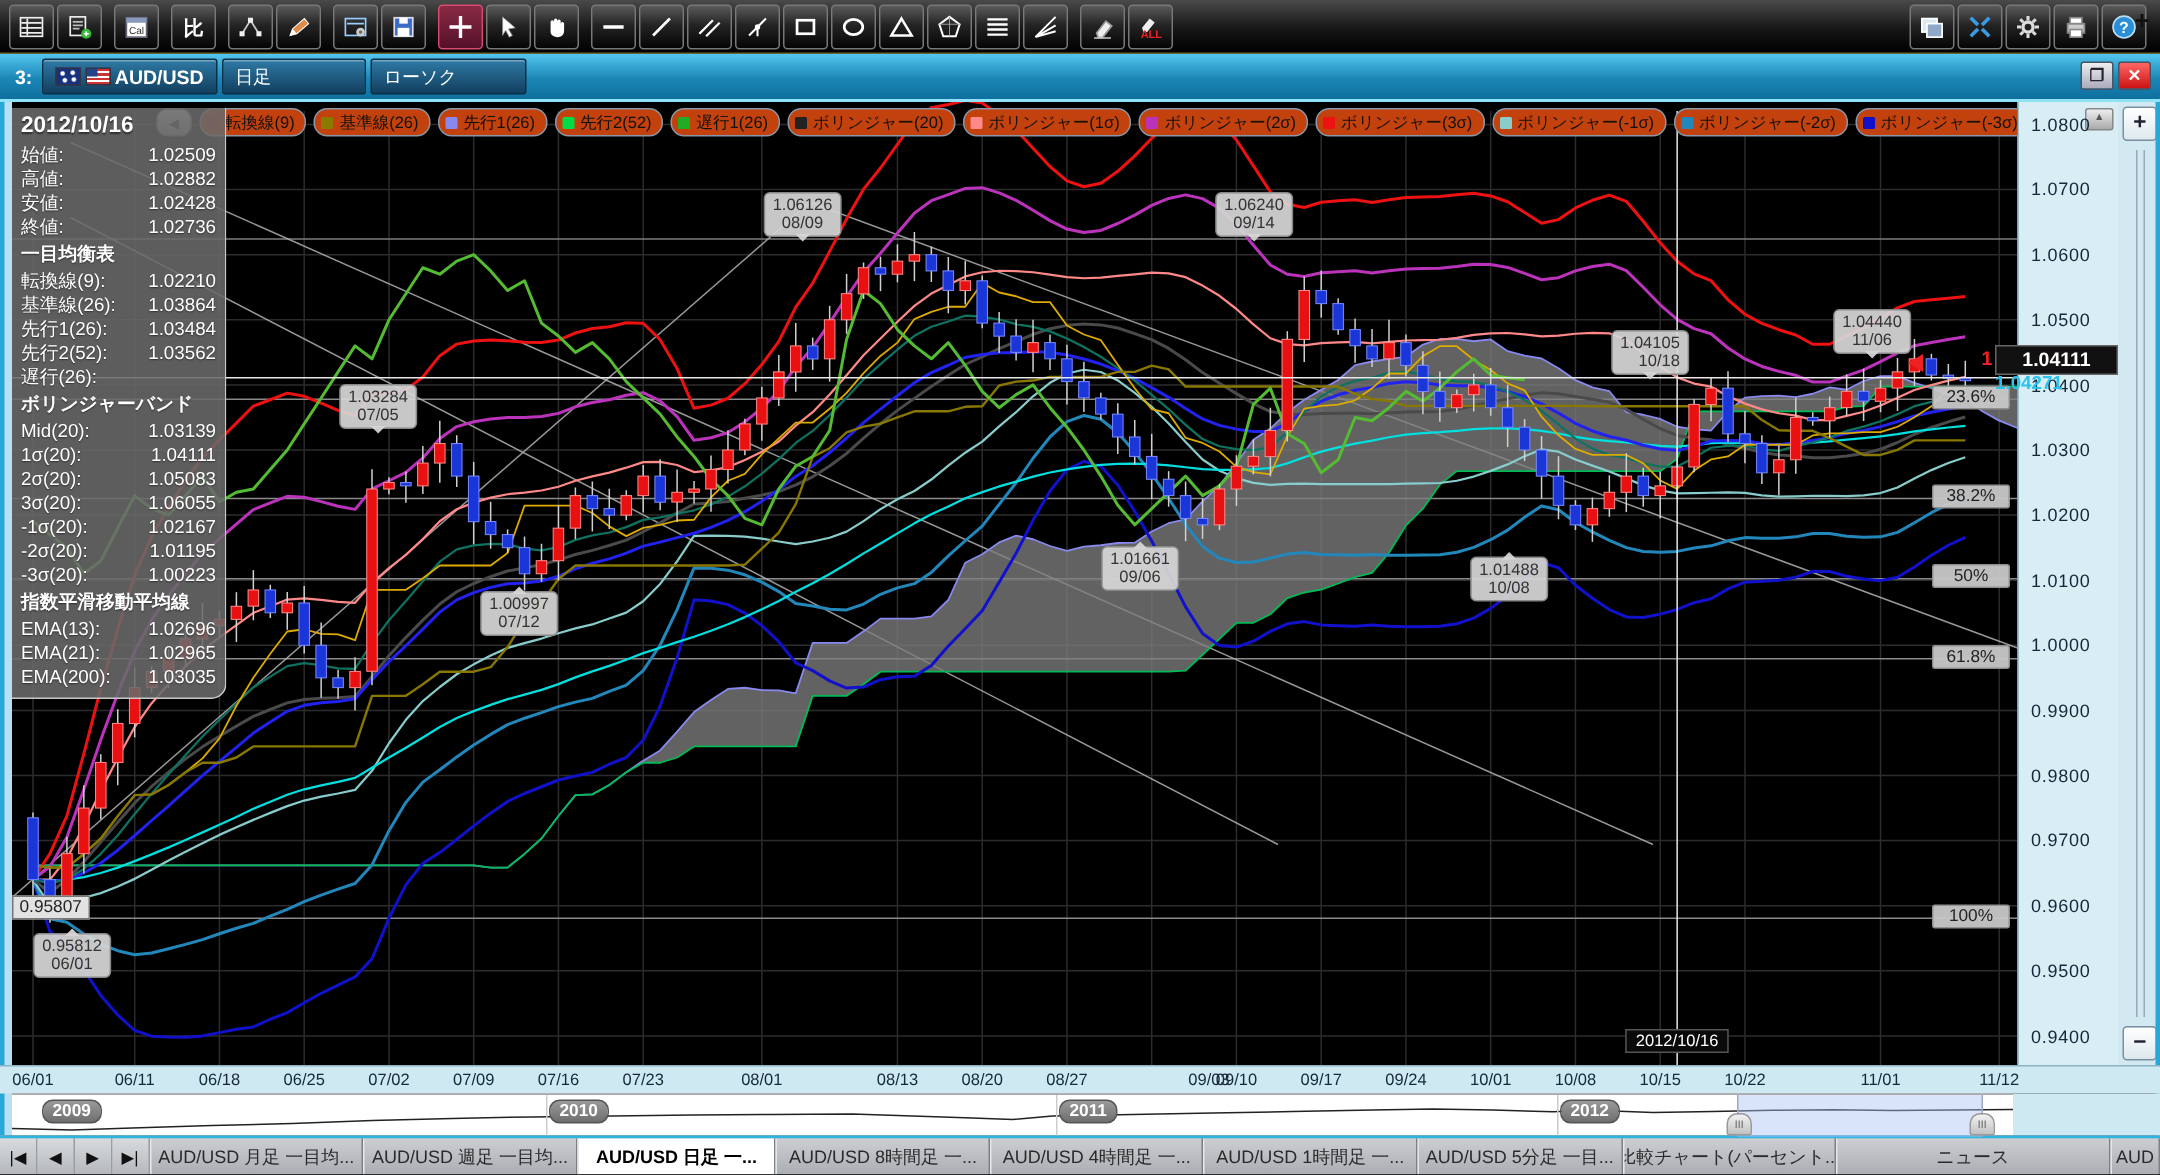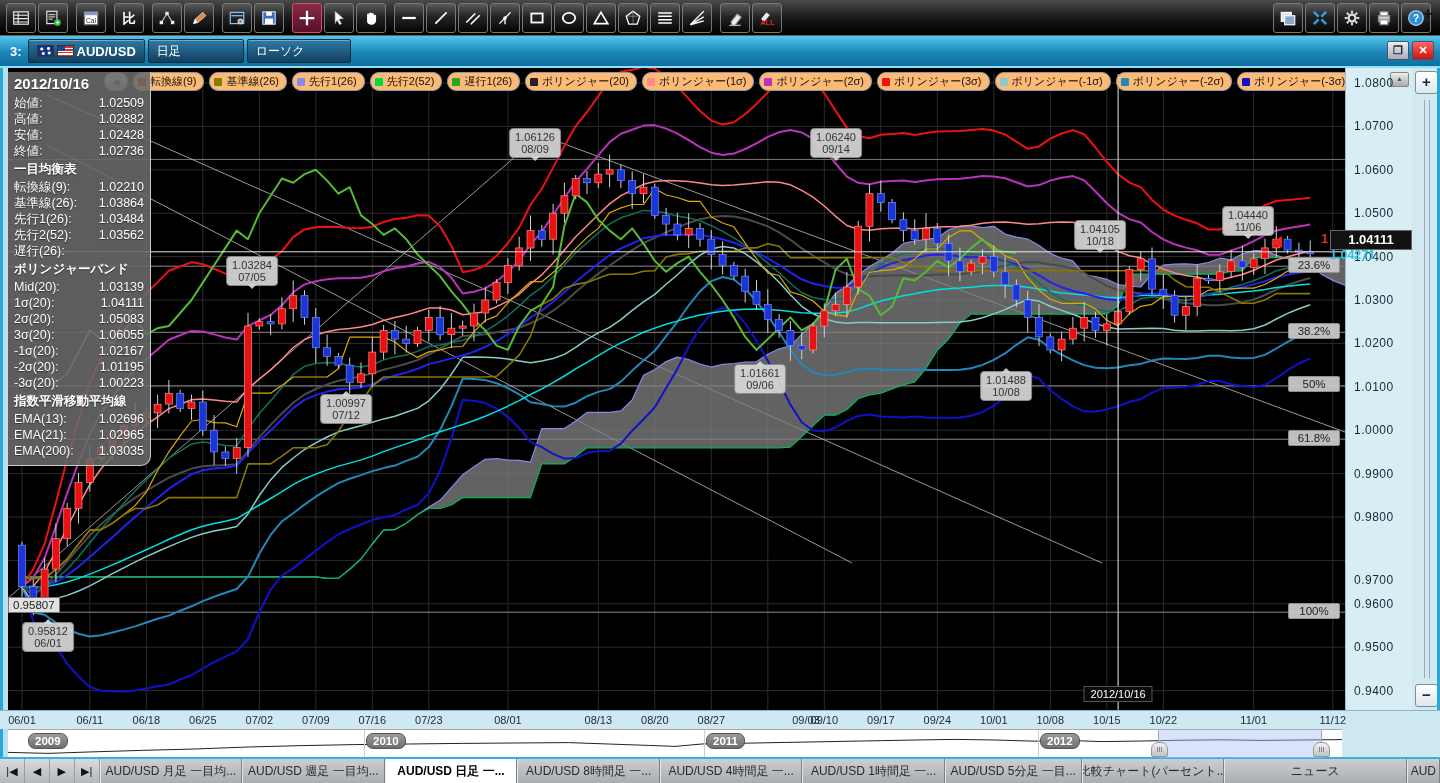--- a/index.html
+++ b/index.html
@@ -28,21 +28,21 @@
   .wbtn{width:20px;height:17px;border:1px solid #456;border-radius:2px;margin-left:3px;display:flex;align-items:center;justify-content:center;font-size:11px;font-weight:bold;cursor:pointer;}
   .wbtn.restore{background:linear-gradient(#eee,#aab);color:#223;}
   .wbtn.close{background:linear-gradient(#f66,#c11);color:#fff;}
 
   
   #left-strip{position:absolute;left:0;top:68px;width:8px;height:689px;background:#b9dff0;border-left:3px solid #29a8d8;box-sizing:border-box;}
   #chart-area{position:absolute;left:8px;top:68px;width:1337px;height:642px;background:#000;overflow:hidden;}
   #plot{position:absolute;left:0;top:0;}
   #legend-row{position:absolute;left:96px;top:4px;display:flex;gap:5px;z-index:10;white-space:nowrap;}
   #legend-collapse{width:22px;height:17px;border-radius:8px;background:linear-gradient(#e8e8e8,#9a9a9a);border:1px solid #777;color:#444;font-size:9px;display:flex;align-items:center;justify-content:center;cursor:pointer;}
-  .pill{height:17px;display:flex;align-items:center;background:#fdba74;border:1px solid #8898aa;border-radius:9px;font-size:11px;color:#111;padding:0 7px 0 4px;cursor:pointer;}
+  .pill{height:17px;display:flex;align-items:center;background:#c2410c;border:1px solid #8898aa;border-radius:9px;font-size:11px;color:#111;padding:0 7px 0 4px;cursor:pointer;}
   .sw{width:8px;height:8px;margin-right:4px;border-radius:1px;display:inline-block;}
 
   #info{position:absolute;left:0;top:4px;width:142px;background:rgba(106,106,106,.88);border:1px solid #c8c8c8;border-left:none;border-top:none;border-radius:0 0 10px 0;color:#fff;z-index:20;padding-bottom:6px;text-shadow:0 1px 1px rgba(0,0,0,.5);}
   #info .hdr{font-size:15px;font-weight:bold;padding:3px 6px 3px;}
   #info .sec{font-weight:bold;font-size:12.5px;padding:2px 6px 1px;}
   #info .row{display:flex;justify-content:space-between;font-size:12.5px;line-height:16px;padding:0 6px;}
 
   .ann{position:absolute;transform:translateX(-50%);background:rgba(214,214,214,.93);border:1px solid #888;border-radius:4px;color:#333;font-size:11px;line-height:12px;padding:2px 5px;text-align:center;z-index:22;}
   .ann:after{content:"";position:absolute;left:50%;margin-left:-5px;border:5px solid transparent;}
   .ann.down:after{bottom:-9px;border-top-color:rgba(214,214,214,.93);}
@@ -728,21 +728,21 @@
           <span class="v">1.03035</span>
         </div>
       </div>
     <div id="xdate-label" style="left: 1110.1px; top: 618px;">2012/10/16</div>
   <div class="ann down" style="left: 527px; top: 60px;"><span>1.06126</span><br><span>08/09</span></div>
       <div class="ann down" style="left: 828px; top: 60px;"><span>1.06240</span><br><span>09/14</span></div>
       <div class="ann down" style="left: 244px; top: 188px;"><span>1.03284</span><br><span>07/05</span></div>
       <div class="ann up" style="left: 302px; top: 326px; margin-left: 36px;"><span>1.00997</span><br><span>07/12</span></div>
       <div class="ann up" style="left: 752px; top: 296px;"><span>1.01661</span><br><span>09/06</span></div>
       <div class="ann up" style="left: 998px; top: 303px;"><span>1.01488</span><br><span>10/08</span></div>
-      <div class="ann down" style="left: 1092px; top: 152px;"><span>1.04105</span><br><span>10/18</span></div>
+      <div class="ann down" style="left: 1092px; top: 152px; text-align: right;"><span>1.04105</span><br><span>10/18</span></div>
       <div class="ann down" style="left: 1240px; top: 138px;"><span>1.04440</span><br><span>11/06</span></div>
       <div class="ann up" style="left: 40px; top: 554px;"><span>0.95812</span><br><span>06/01</span></div>
       <div class="plainlab" style="left: 0px; top: 529px;">0.95807</div>
       <div class="fiblab" style="left: 1280px; top: 189.235px;">23.6%</div>
       <div class="fiblab" style="left: 1280px; top: 255.333px;">38.2%</div>
       <div class="fiblab" style="left: 1280px; top: 308px;">50%</div>
       <div class="fiblab" style="left: 1280px; top: 362.227px;">61.8%</div>
       <div class="fiblab" style="left: 1280px; top: 535.176px;">100%</div>
     </div>
 
@@ -752,21 +752,21 @@
       <div class="pticklab" style="top: 51.4px;">1.0700</div>
       <div class="pticklab" style="top: 94.8px;">1.0600</div>
       <div class="pticklab" style="top: 138.2px;">1.0500</div>
       <div class="pticklab" style="top: 181.6px;">1.0400</div>
       <div class="pticklab" style="top: 225px;">1.0300</div>
       <div class="pticklab" style="top: 268.4px;">1.0200</div>
       <div class="pticklab" style="top: 311.8px;">1.0100</div>
       <div class="pticklab" style="top: 355.2px;">1.0000</div>
       <div class="pticklab" style="top: 398.6px;">0.9900</div>
       <div class="pticklab" style="top: 442px;">0.9800</div>
-      <div class="pticklab" style="top: 485.4px; margin-top: 20px;">0.9700</div>
+      <div class="pticklab" style="top: 485.4px;">0.9700</div>
       <div class="pticklab" style="top: 528.8px;">0.9600</div>
       <div class="pticklab" style="top: 572.2px;">0.9500</div>
       <div class="pticklab" style="top: 615.6px;">0.9400</div>
     </div>
   <div id="cur-price-frag">1</div>
   <div id="cur-price">1.04111</div>
   <div id="cur-price-arrow"></div>
   <div id="sec-price">1.04271</div>
 
   <div id="v-scroll">

